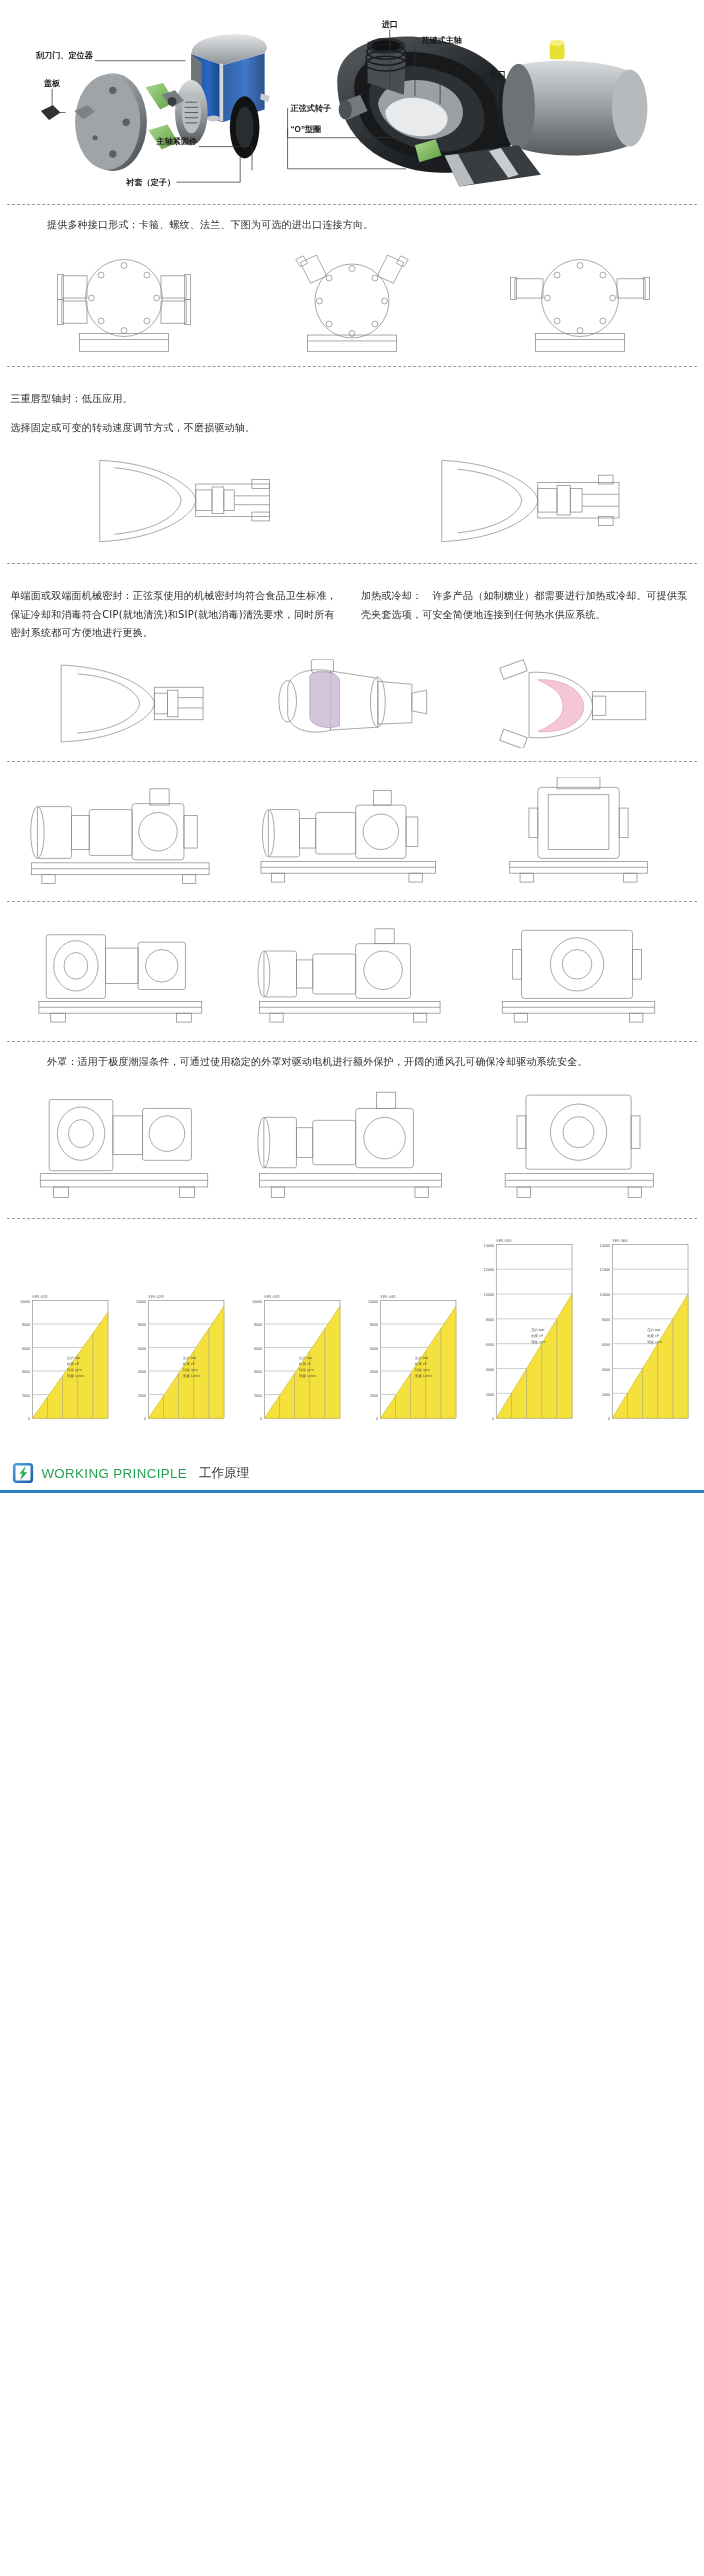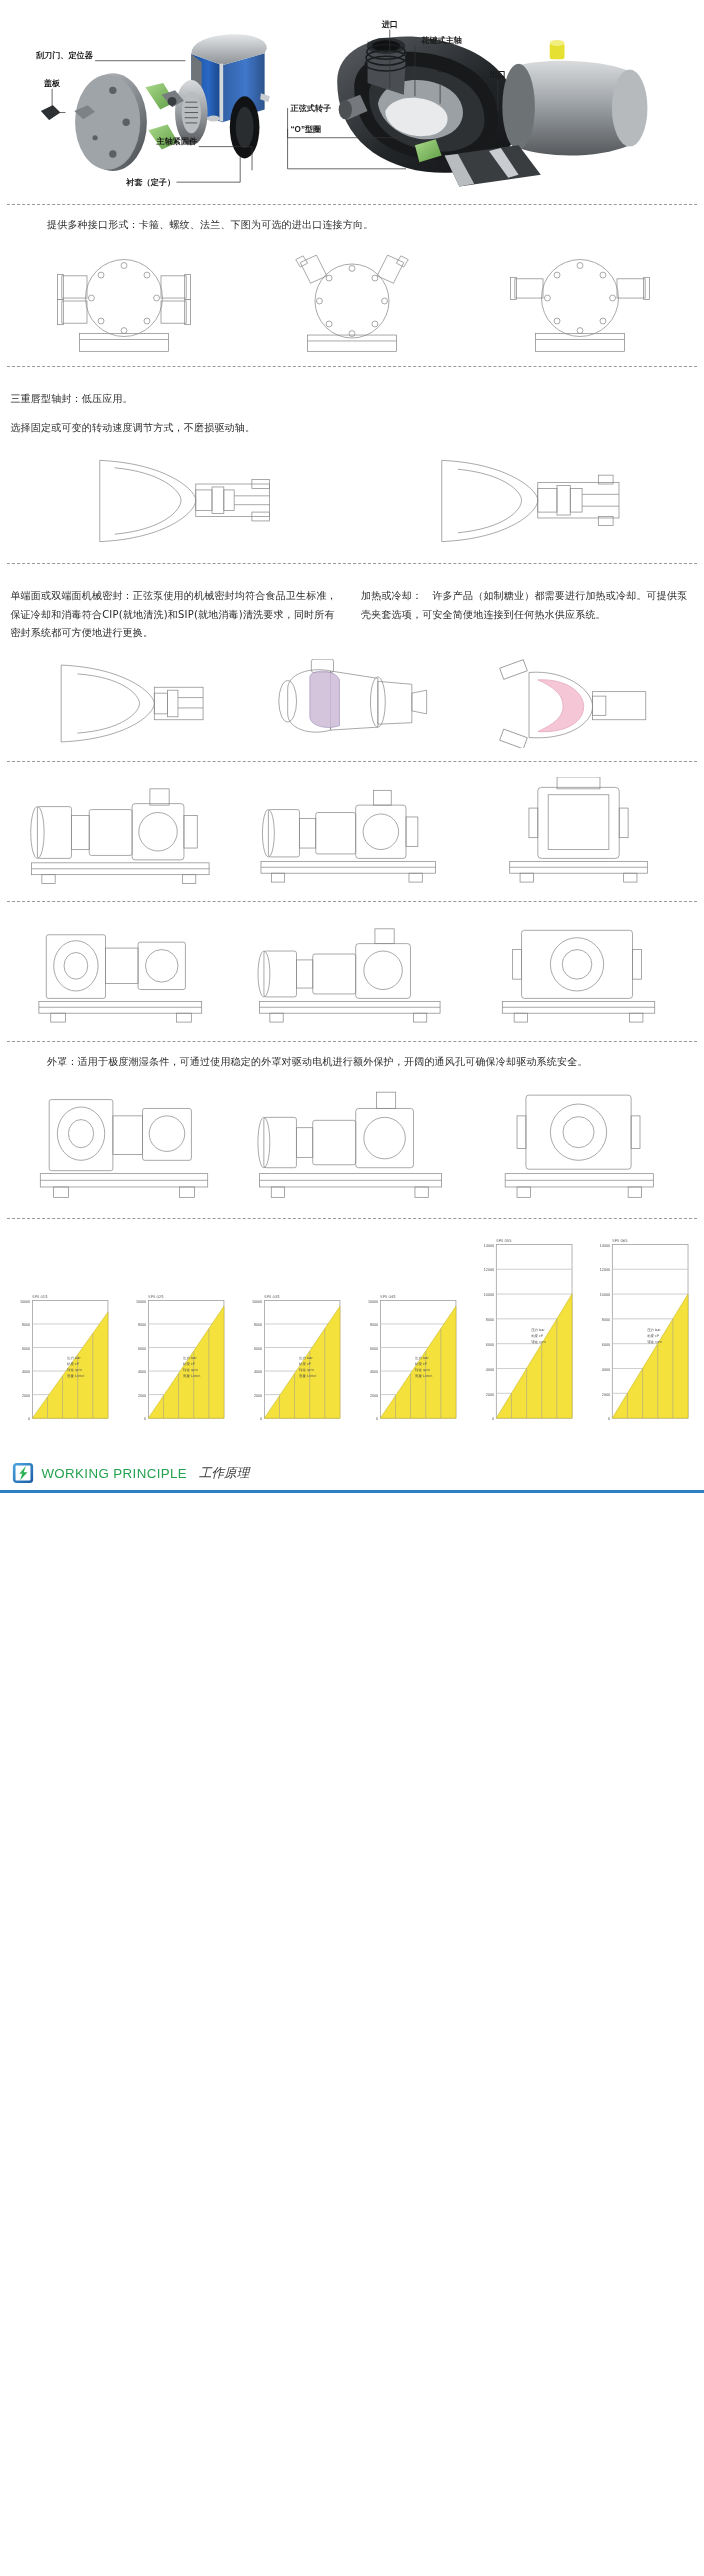--- a/index.html
+++ b/index.html
@@ -48,21 +48,21 @@
     padding: 7.4px 12px 0 12px;
     display:flex; align-items:center; gap:7.4px;
     border-bottom: 3.7px solid #2f7fc4;
     padding-bottom: 6px;
   }
   .footer .logo { width:22px; height:22px; flex:0 0 22px; }
   .footer .ftxt-en {
     font-size: 13.3px; color:#23a24d; letter-spacing:0.4px;
     font-family:"Liberation Sans", sans-serif;
   }
-  .footer .ftxt-cn { font-size: 12.6px; color:#3a3a3a; margin-left:4.4px;font-style:italic; }
+  .footer .ftxt-cn { font-size: 12.6px; color:#3a3a3a; margin-left:4.4px; }
 
   .lbl { font-family:"Liberation Sans", sans-serif; font-size:11px; fill:#1a1a1a; font-weight:bold; }
 </style>
 </head>
 <body>
 
 <div class="page">
 
   <div class="hero">
     <svg width="704" height="194" viewBox="0 0 950 262" xmlns="http://www.w3.org/2000/svg">

